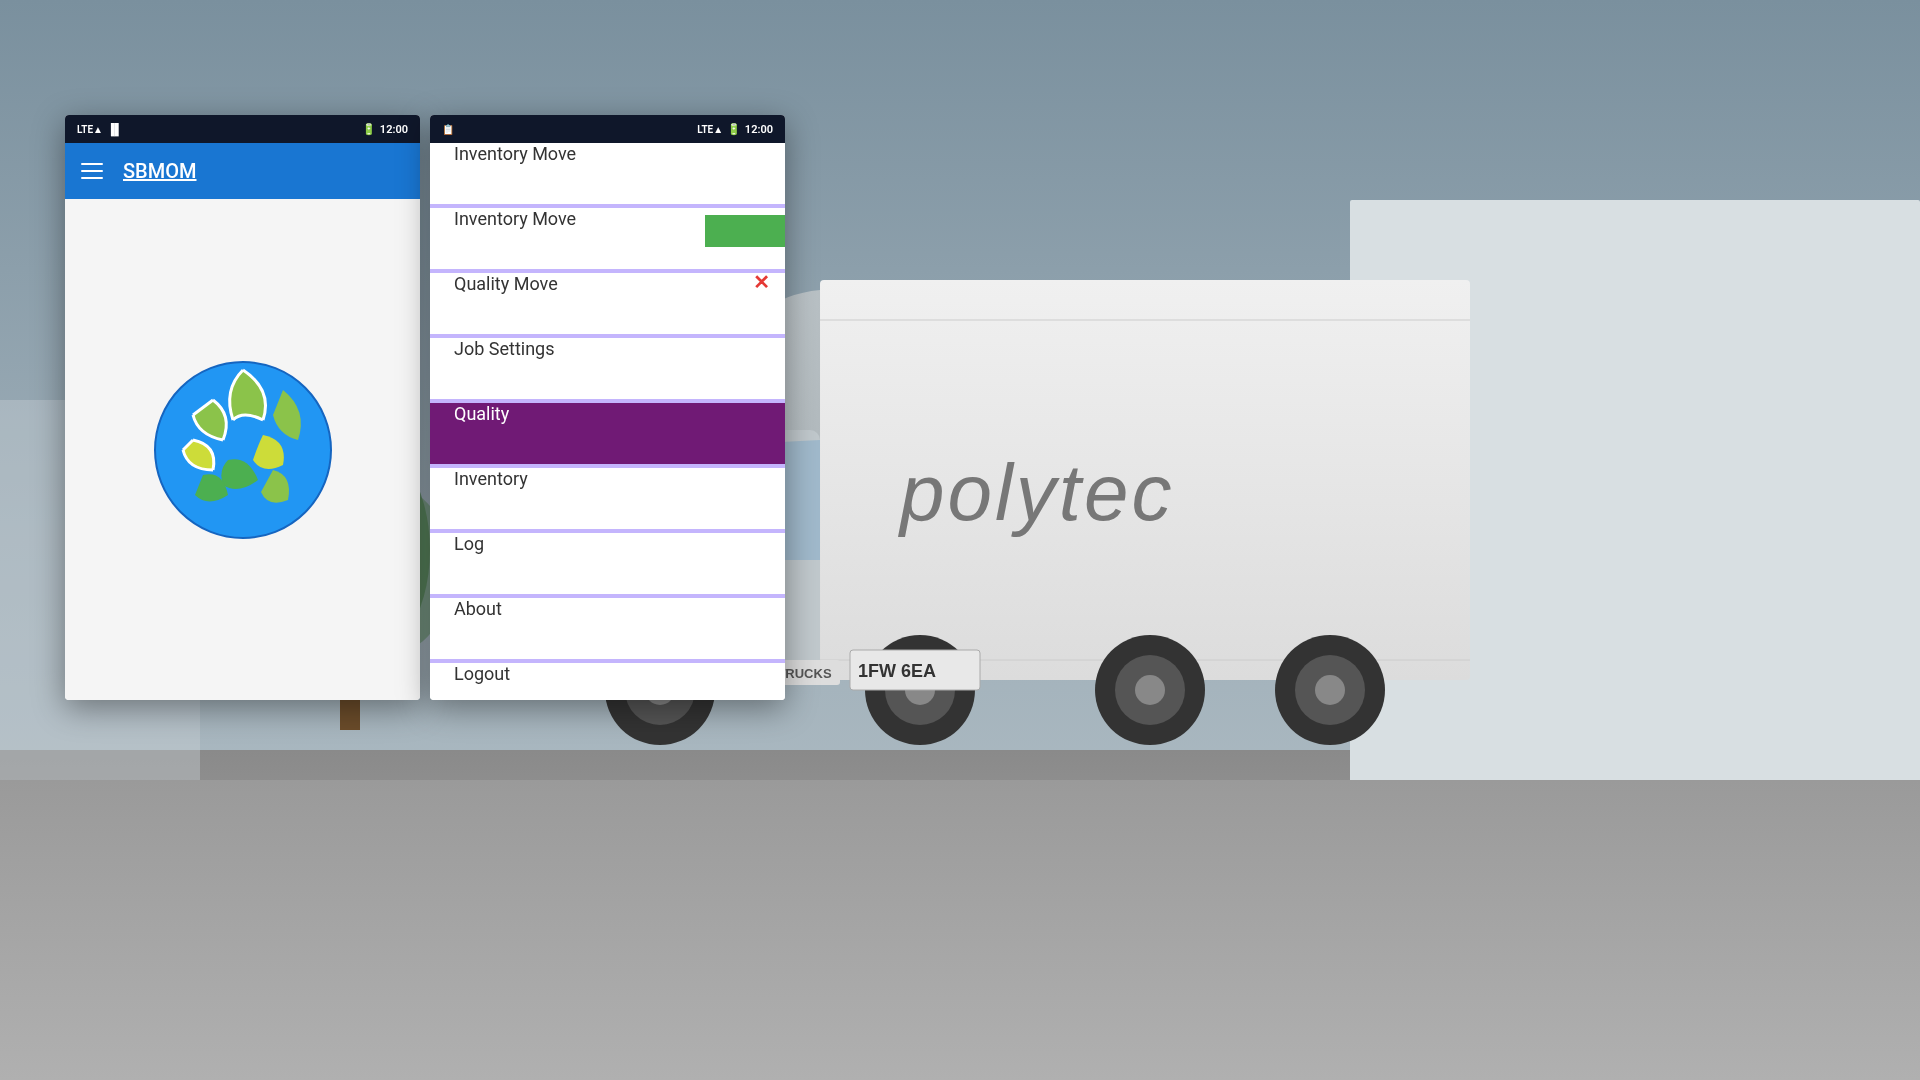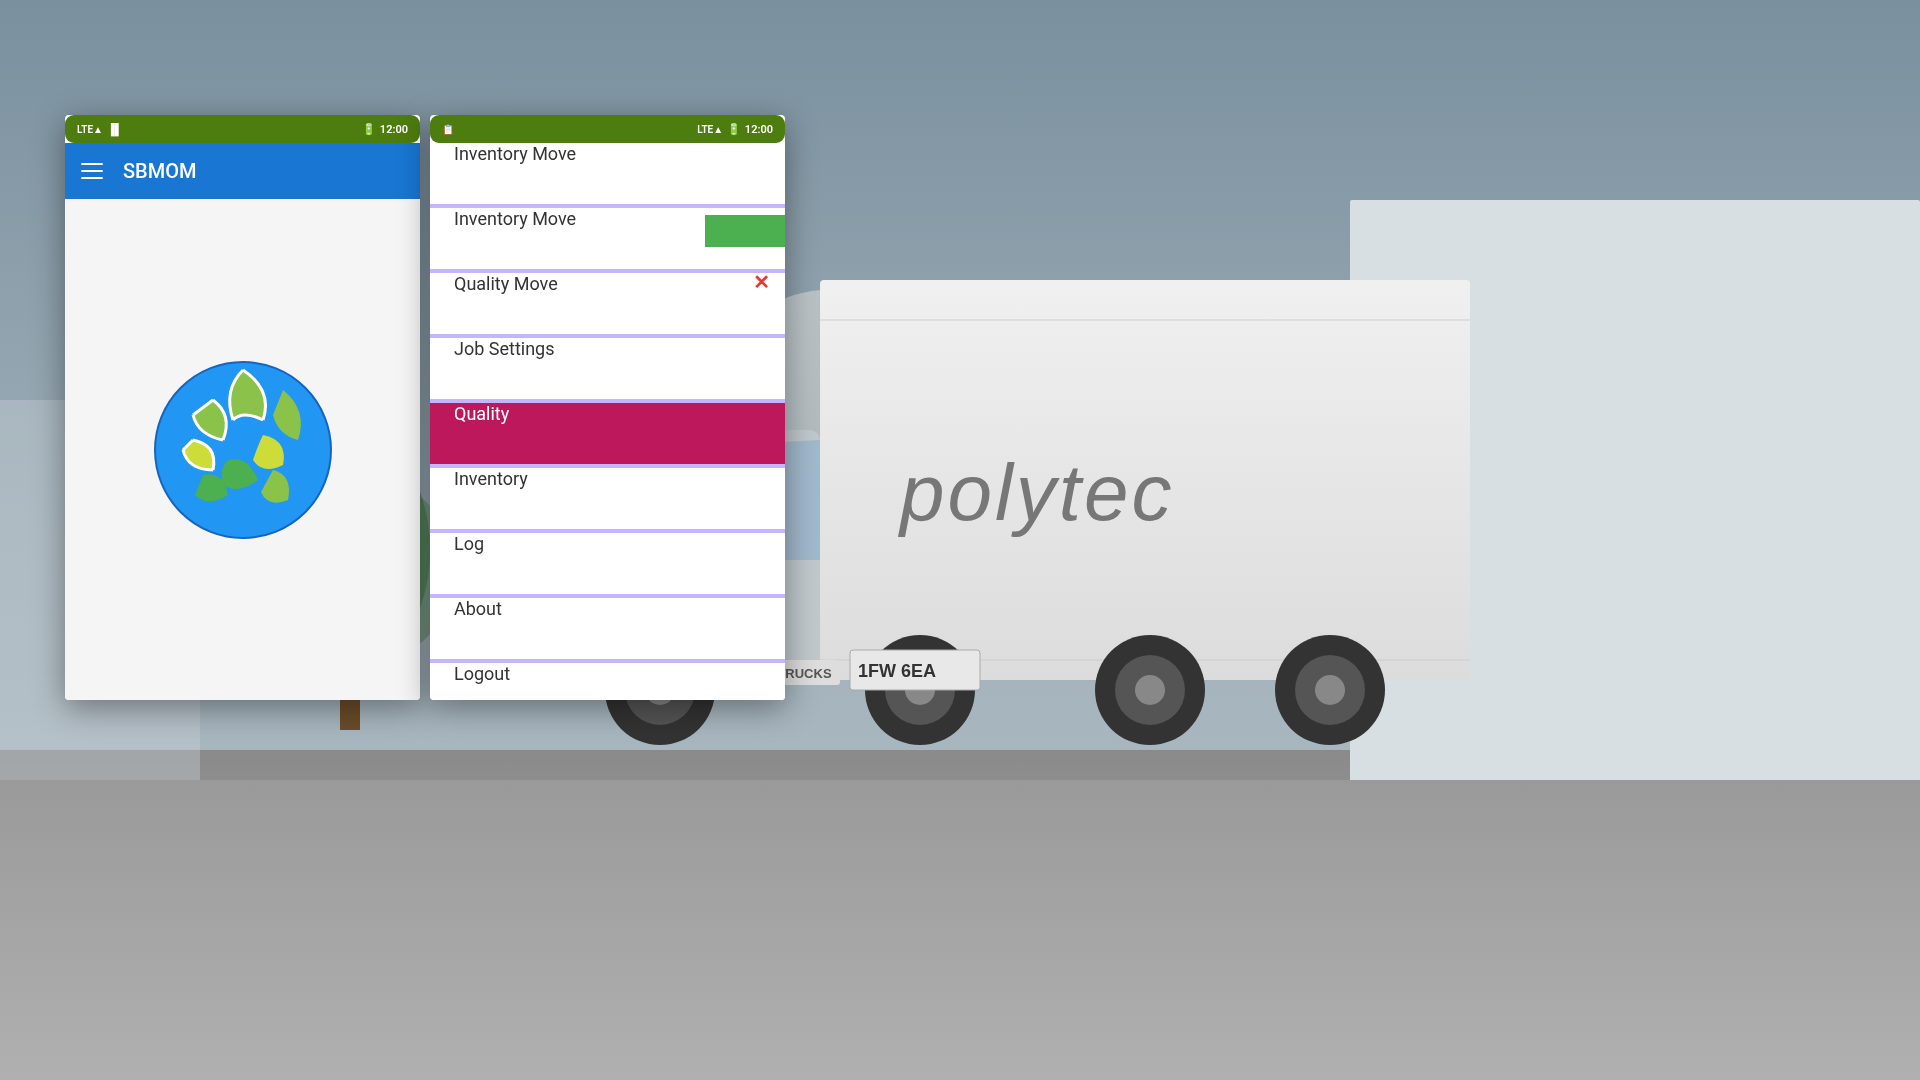--- a/index.html
+++ b/index.html
@@ -55,28 +55,27 @@
       background: white;
       border-radius: 4px;
       box-shadow: 0 8px 32px rgba(0,0,0,0.4);
       z-index: 10;
       overflow: hidden;
     }
 
     
     .status-bar {
       height: 28px;
-      background: #4d7c0f;
+      background: #0f172a;
       display: flex;
       justify-content: space-between;
       padding: 0 12px;
       color: white;
       font-size: 11px;
       font-weight: 600;
-      border-radius: 9px;
     }
 
     .status-bar-left {
       display: flex;
       align-items: center;
       gap: 4px;
     }
 
     .status-bar-right {
       display: flex;
@@ -86,20 +85,21 @@
 
     
     .app-toolbar {
       height: 56px;
       background: #1976d2;
       display: flex;
       align-items: center;
       padding: 0 16px;
       gap: 20px;
       color: white;
+      text-decoration: underline;
     }
 
     .app-toolbar-title {
       font-size: 20px;
       font-weight: 500;
       color: white;
     }
 
     .hamburger-icon {
       display: flex;
@@ -156,21 +156,21 @@
       display: flex;
       align-items: flex-start;
       padding: 0 24px;
       border-bottom: 4px solid #c4b5fd;
       font-size: 18px;
       color: #333;
       cursor: pointer;
     }
 
     .menu-item.active {
-      background: #be185d;
+      background: #701a75;
       color: white;
     }
 
     
     .phone2-bg {
       position: absolute;
       top: 84px;
       right: 0;
       width: 90px;
       bottom: 0;

